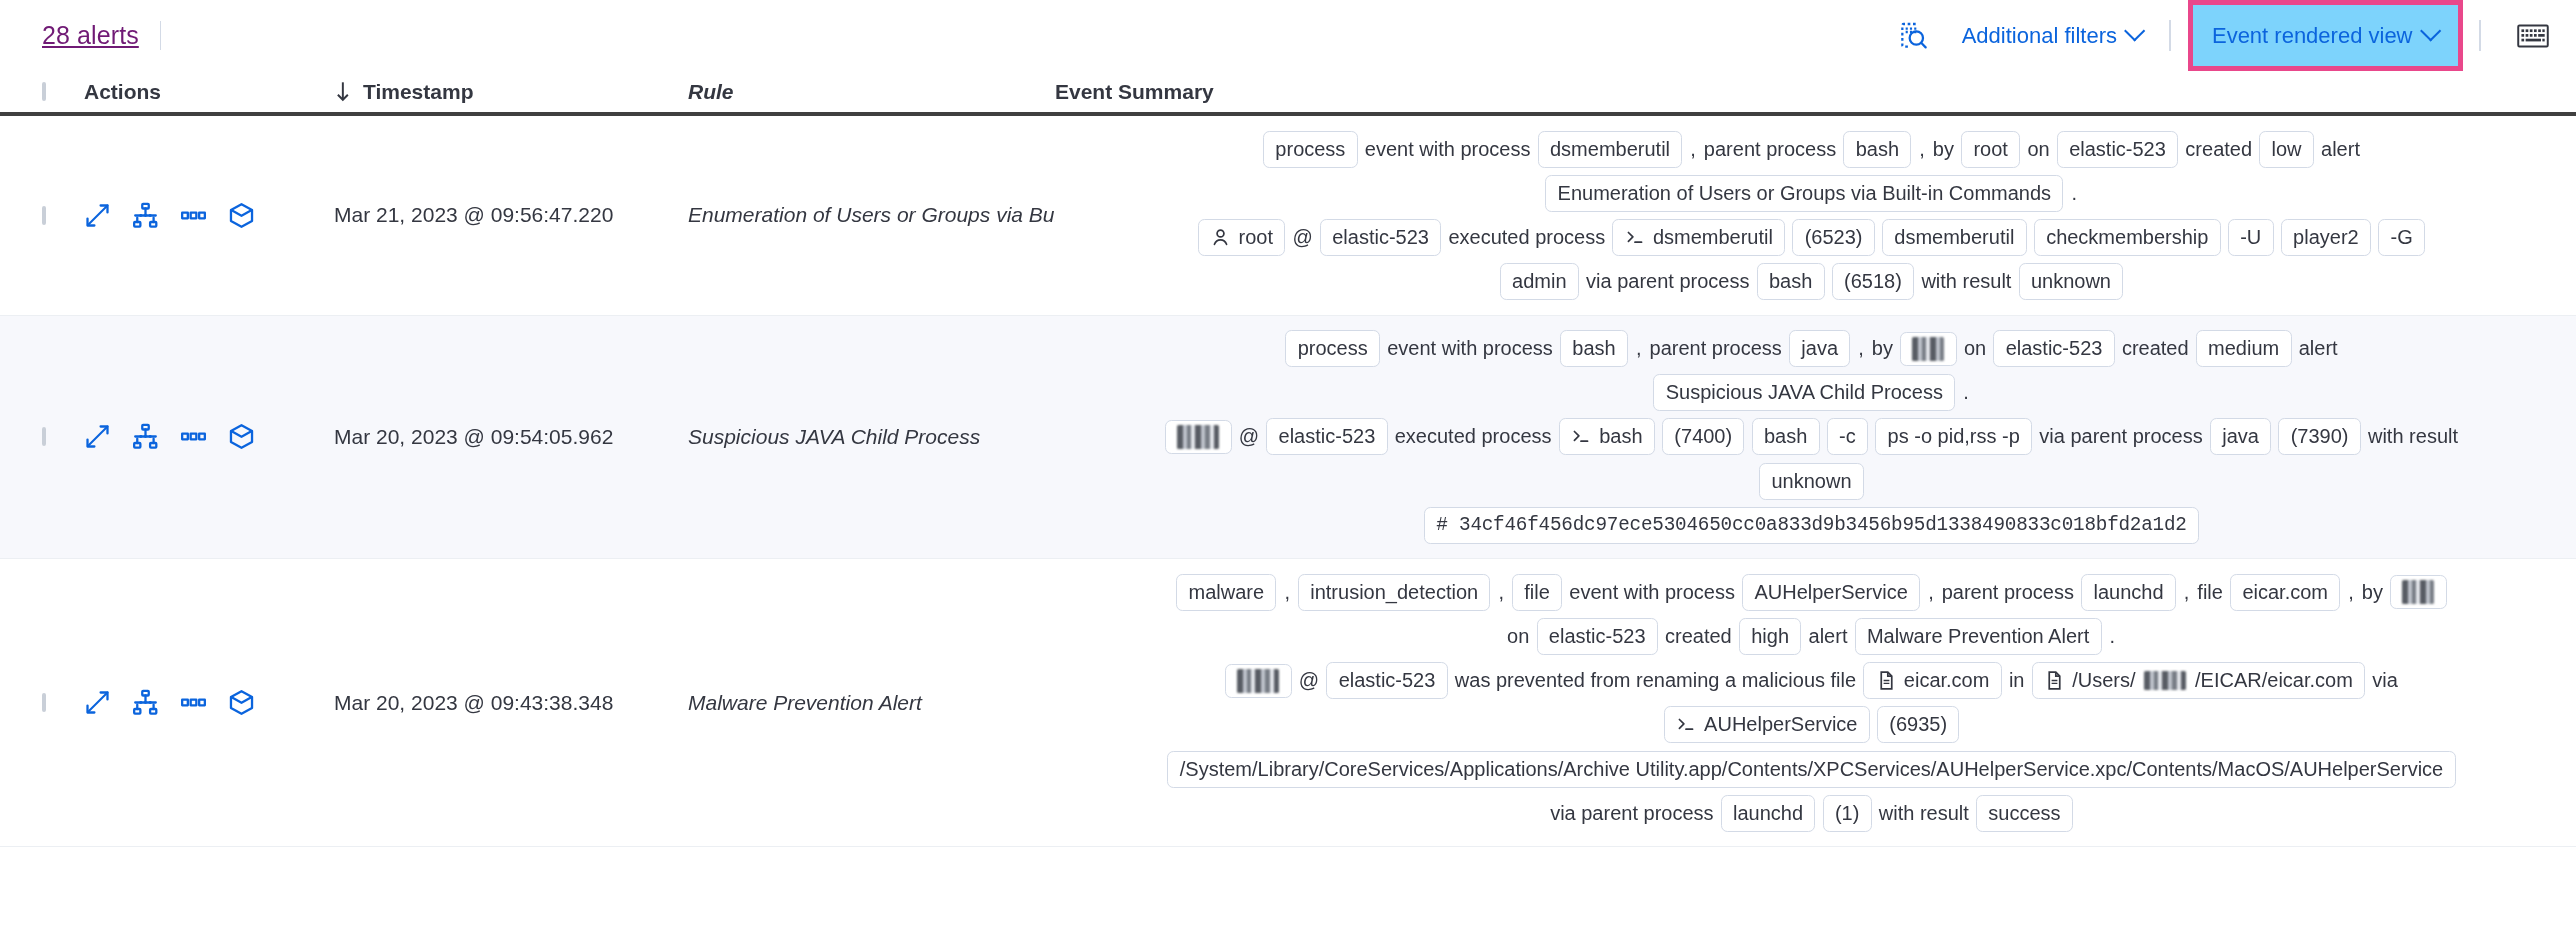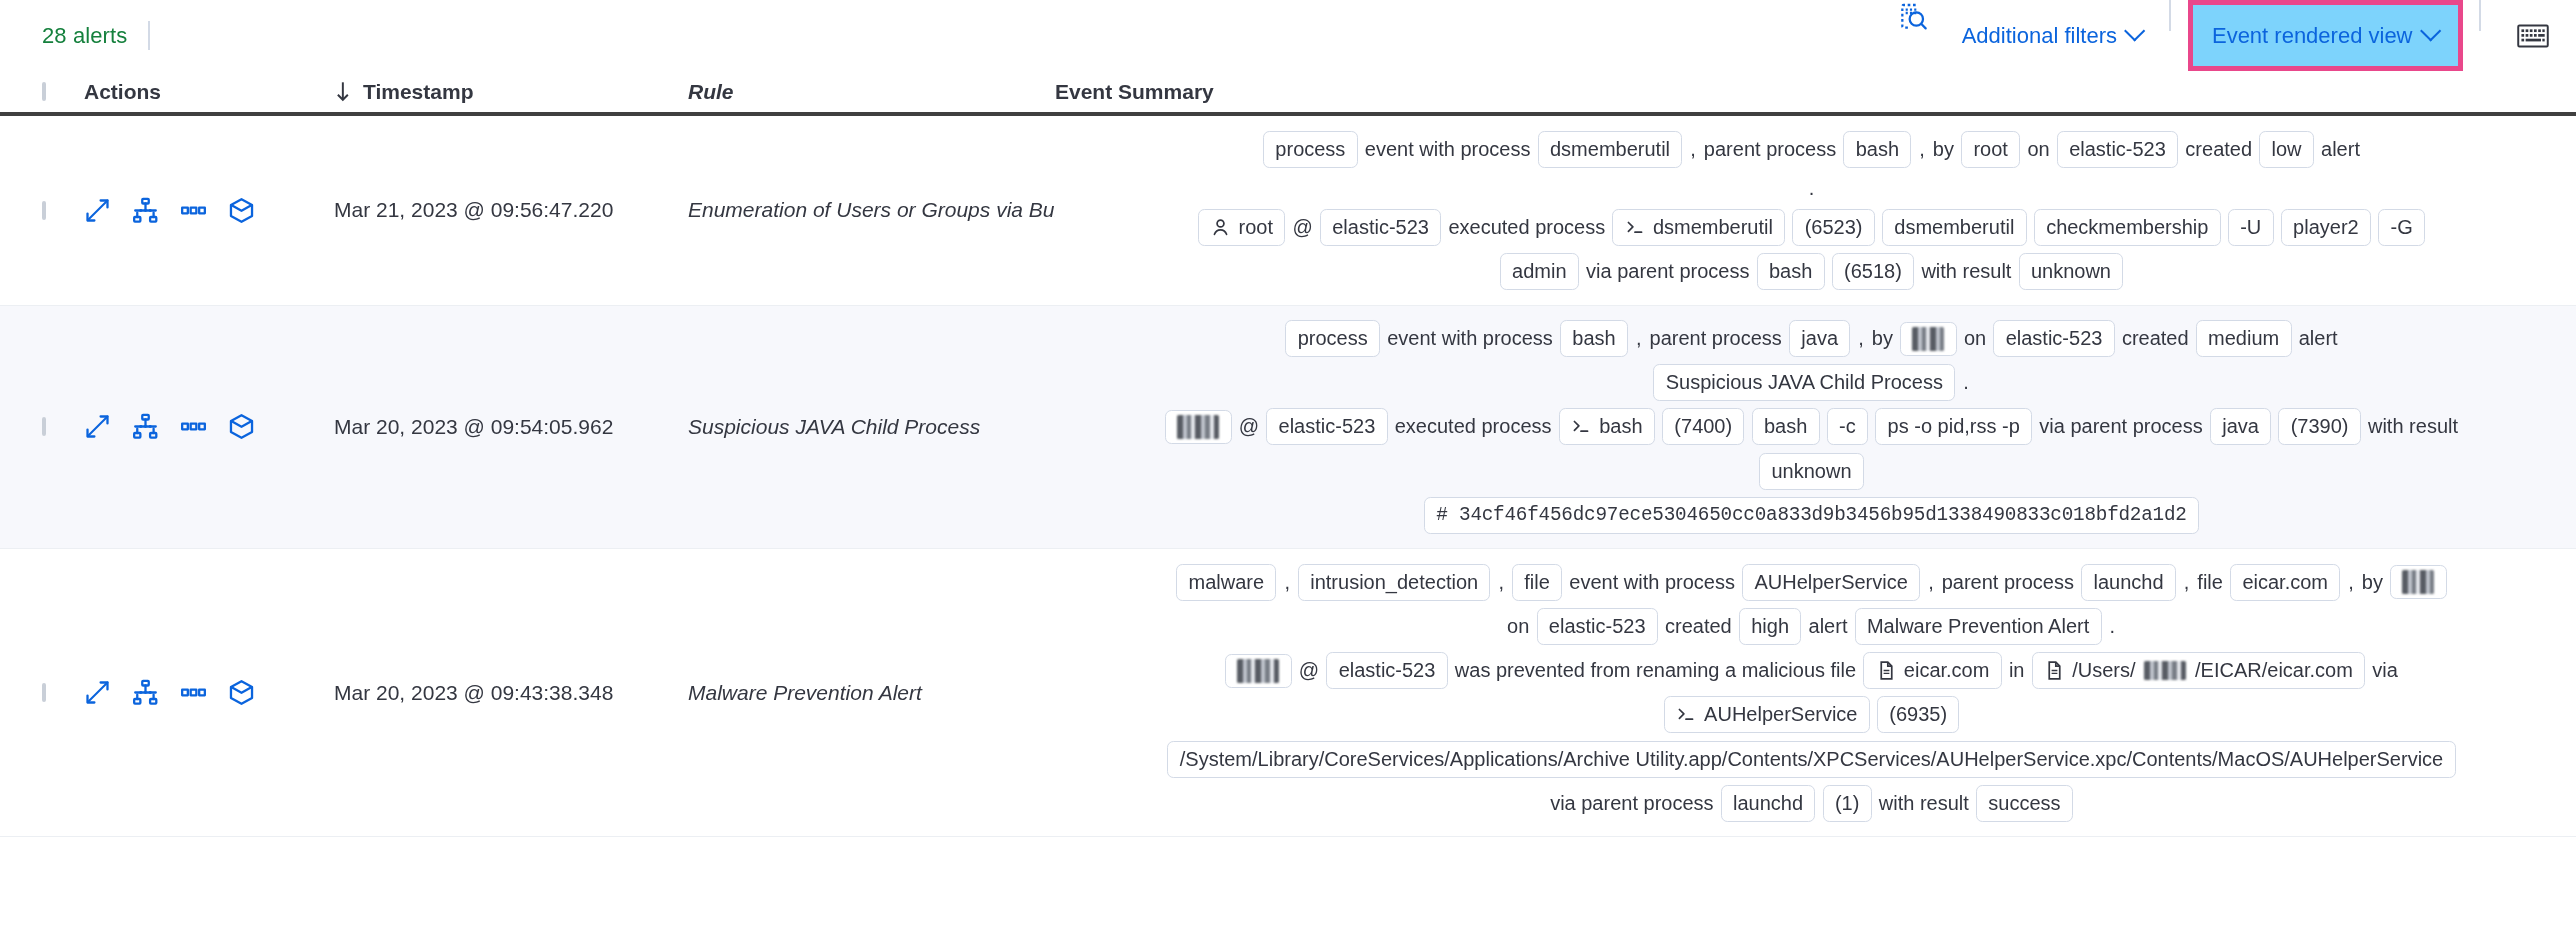--- a/index.html
+++ b/index.html
@@ -17,34 +17,36 @@
 
   
   .toolbar {
     position: relative;
     height: 71px;
     display: flex;
     align-items: center;
     padding: 0 0 0 42px;
   }
   .alert-count {
-    font-size: 22px;
-    color: #15803d;
+    font-size: 25px;
+    color: #701a75;
     font-weight: 400;
     letter-spacing: 0.1px;
+    text-decoration: underline;
   }
   .vrule {
     width: 1.6px;
     height: 29px;
     background: #d3dae6;
     margin: 0 21px;
   }
   .toolbar-right {
     margin-left: auto;
     display: flex;
+    align-items: center;
     padding-right: 27px;
     gap: 12px;
   }
   .tb-btn {
     display: flex;
     align-items: center;
     gap: 10.5px;
     font-size: 22px;
     color: #0b64dd;
     padding: 9.7px 14.5px;
@@ -353,20 +355,23 @@
               <span class="pill">
                 <span>elastic-523</span>
               </span>
               <span class="txt">created</span>
               <span class="pill">
                 <span>low</span>
               </span>
               <span class="txt">alert</span>
             </div>
             <div class="sline">
+              <span class="pill">
+                <span>Enumeration of Users or Groups via Built-in Commands</span>
+              </span>
               <span class="txt punc">.</span>
             </div>
             <div class="sline">
               <span class="pill">
                 <span class="g">
                   <svg width="21" height="21" viewBox="0 0 16 16" fill="none" stroke="#343741" stroke-width="1.3">
                     <circle cx="8" cy="5" r="2.6"></circle>
                     <path d="M3.4 13.2c.8-2.2 2.5-3.4 4.6-3.4s3.8 1.2 4.6 3.4" stroke-linecap="round"></path>
                   </svg>
                 </span>

